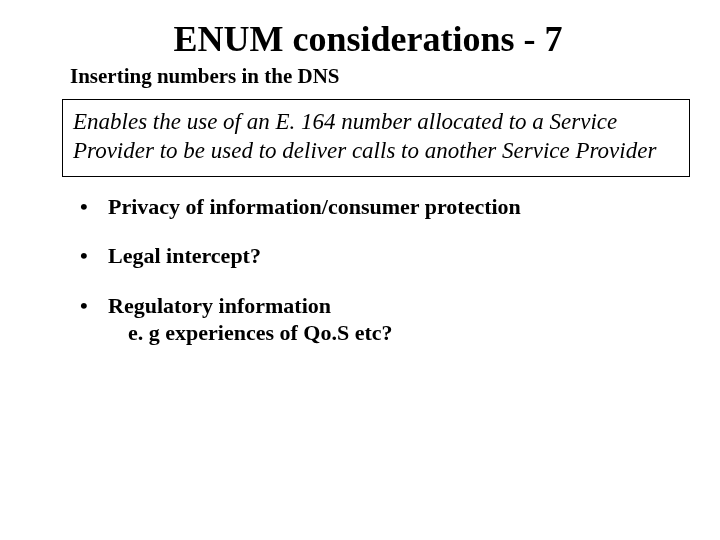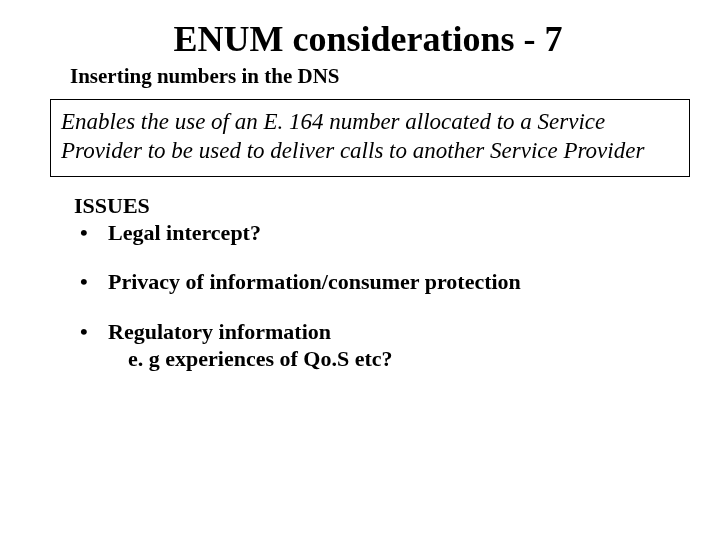--- a/index.html
+++ b/index.html
@@ -24,21 +24,21 @@
   }
   .subtitle {
     font-size: 21px;
     font-weight: bold;
     margin-left: 24px;
     margin-bottom: 10px;
   }
   .box {
     border: 1.5px solid #000;
     padding: 8px 10px 10px 10px;
-    margin: 0 0 16px 4px;
+    margin: 0 0 16px 16px;
     font-style: italic;
     font-size: 23px;
     line-height: 1.25;
   }
   .issues-block {
     padding: 0 12px 0 28px;
     font-size: 22px;
     font-weight: bold;
   }
   .issues-heading {
@@ -72,27 +72,26 @@
 </style>
 </head>
 <body>
 
 <div class="slide">
   <div class="title">ENUM considerations - 7</div>
   <div class="subtitle">Inserting numbers in the DNS</div>
   <div class="box">Enables the use of an E. 164 number allocated to a Service Provider to be used to deliver calls to another Service Provider</div>
 
   <div class="issues-block">
-    <div class="issues-heading">ISSUES</div>
     <ul class="bullets">
       <li>
-        <span>Legal intercept?</span>
+        <span>Privacy of information/consumer protection</span>
       </li>
       <li>
-        <span>Privacy of information/consumer protection</span>
+        <span>Legal intercept?</span>
       </li>
       <li>
         <span>Regulatory information</span>
         <span class="subline">e. g experiences of Qo.S etc?</span>
       </li>
     </ul>
   </div>
 </div>
 
 </body></html>

